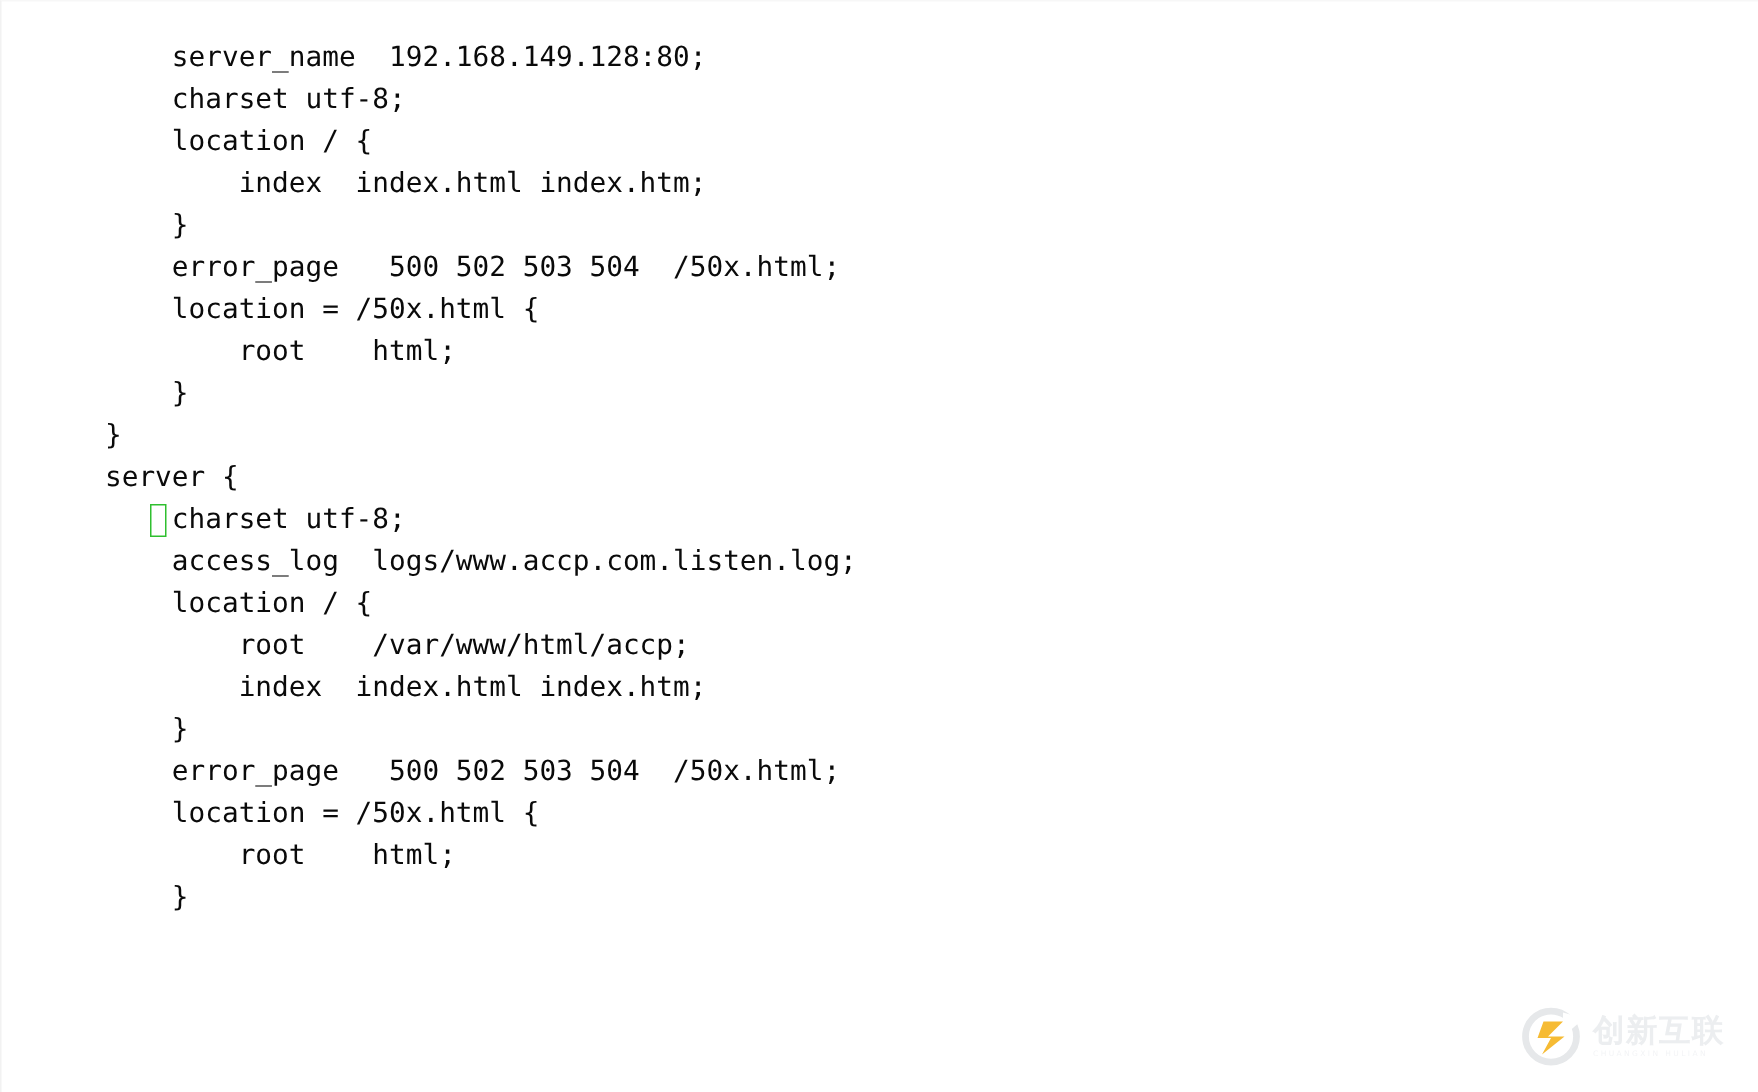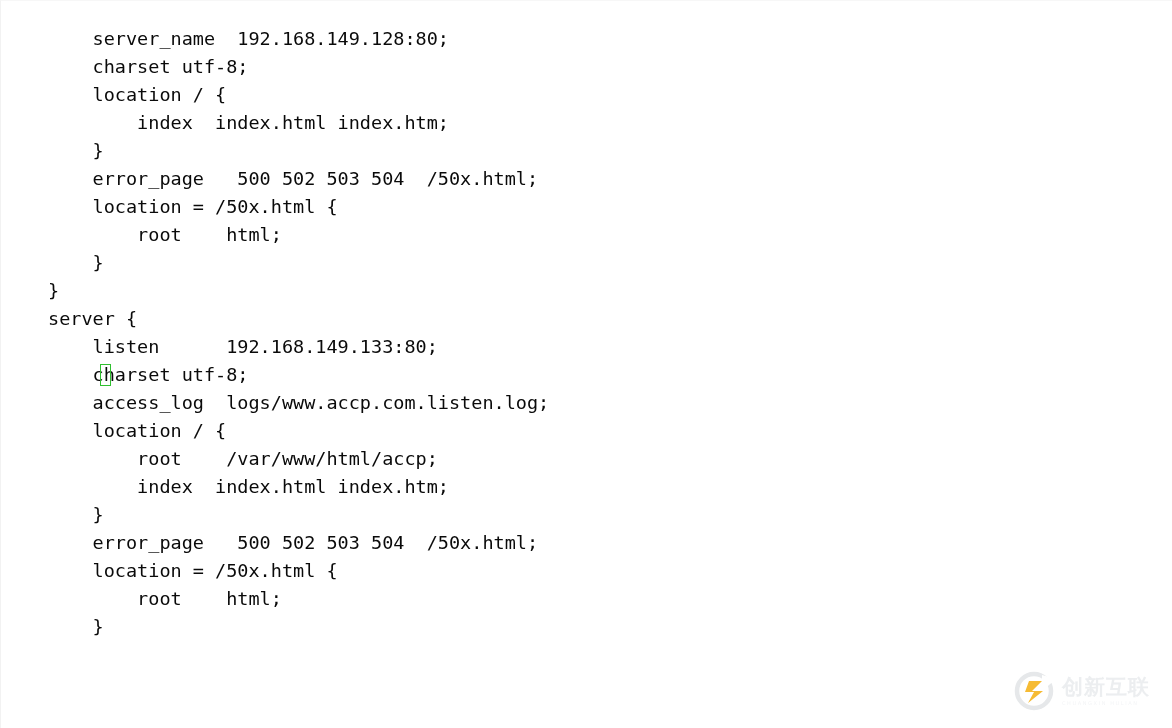--- a/index.html
+++ b/index.html
@@ -26,21 +26,21 @@
     padding-top: 24px;
     box-sizing: border-box;
   }
   .code-line {
     font-family: "DejaVu Sans Mono", "Liberation Mono", monospace;
     font-size: 18.5px;
     line-height: 28px;
     height: 28px;
     color: #0a0a0a;
     white-space: pre;
-    padding-left: 47px;
+    padding-left: 69px;
     letter-spacing: 0px;
     position: relative;
   }
   .code-line .txt {
     white-space: pre;
   }
   
   .caret-line {
     position: relative;
   }
@@ -108,21 +108,20 @@
       <div class="code-line"><span class="txt">    charset utf-8;</span></div>
       <div class="code-line"><span class="txt">    location / {</span></div>
       <div class="code-line"><span class="txt">        index  index.html index.htm;</span></div>
       <div class="code-line"><span class="txt">    }</span></div>
       <div class="code-line"><span class="txt">    error_page   500 502 503 504  /50x.html;</span></div>
       <div class="code-line"><span class="txt">    location = /50x.html {</span></div>
       <div class="code-line"><span class="txt">        root    html;</span></div>
       <div class="code-line"><span class="txt">    }</span></div>
       <div class="code-line"><span class="txt">}</span></div>
       <div class="code-line"><span class="txt">server {</span></div>
-      <div class="code-line"><span class="txt">    listen      192.168.149.133:80;</span></div>
       <div class="code-line caret-line"><span class="txt">    charset utf-8;</span><span class="caret-box" style="border-color: rgb(47, 191, 47);"></span></div>
       <div class="code-line"><span class="txt">    access_log  logs/www.accp.com.listen.log;</span></div>
       <div class="code-line"><span class="txt">    location / {</span></div>
       <div class="code-line"><span class="txt">        root    /var/www/html/accp;</span></div>
       <div class="code-line"><span class="txt">        index  index.html index.htm;</span></div>
       <div class="code-line"><span class="txt">    }</span></div>
       <div class="code-line"><span class="txt">    error_page   500 502 503 504  /50x.html;</span></div>
       <div class="code-line"><span class="txt">    location = /50x.html {</span></div>
       <div class="code-line"><span class="txt">        root    html;</span></div>
       <div class="code-line"><span class="txt">    }</span></div>

